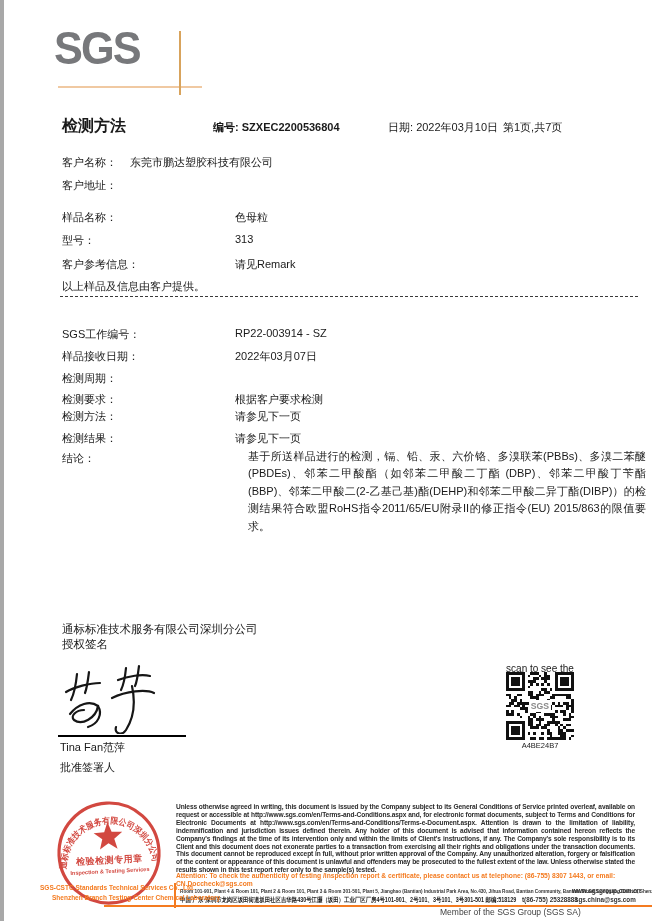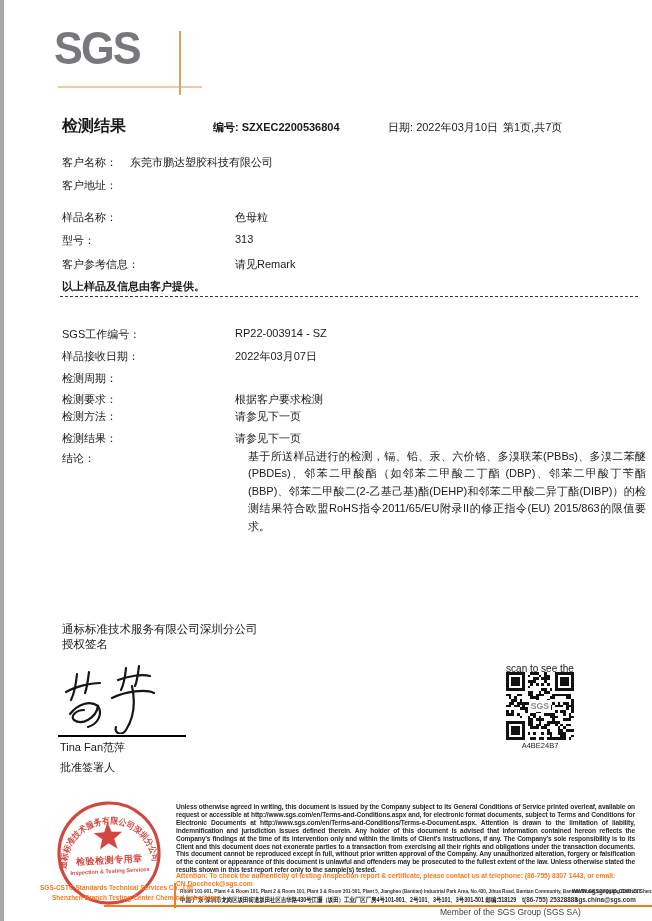--- a/index.html
+++ b/index.html
@@ -22,21 +22,21 @@
   .hno{left:213px;font-weight:bold;}
   .hdate{left:388px;}
   .hpage{left:503px;}
 
   .lbl{font-size:11px;}
   .val{font-size:11px;}
   .row-l{left:62px;}
   .row-v1{left:130px;}
   .row-v2{left:235px;}
 
-  .note{left:62px;top:279px;font-size:11px;font-weight:bold;}
+  .note{left:62px;top:279px;font-size:11px;}
   .dashsep{left:60px;top:296px;width:580px;height:1px;
     background:repeating-linear-gradient(90deg,#3a3a3a 0 3px,transparent 3px 5px);}
 
   .conc-text{left:248px;top:448px;width:398px;font-size:11px;line-height:17.4px;text-align:justify;}
 
   .sig-company{left:62px;top:622px;font-size:11.5px;line-height:15px;}
   .sig-line{left:58px;top:735px;width:128px;border-top:2px solid #000;}
   .sig-name{left:60px;top:740px;font-size:11px;}
   .sig-role{left:60px;top:760px;font-size:11px;}
 
@@ -67,21 +67,21 @@
 </head>
 <body>
 
 <div class="page">
   <div class="edge-strip"></div>
 
   <div class="abs logo-text">SGS</div>
   <div class="abs logo-hline"></div>
   <div class="abs logo-vline"></div>
 
-  <div class="abs title">检测结果</div>
+  <div class="abs title">检测方法</div>
   <div class="abs hmeta hno"><span>编号:</span> <b>SZXEC2200536804</b></div>
   <div class="abs hmeta hdate"><span>日期:</span> <span>2022年03月10日</span></div>
   <div class="abs hmeta hpage">第1页,共7页</div>
 
   <div class="abs lbl row-l" style="top:155px">客户名称：</div>
   <div class="abs val row-v1" style="top:155px">东莞市鹏达塑胶科技有限公司</div>
   <div class="abs lbl row-l" style="top:178px">客户地址：</div>
 
   <div class="abs lbl row-l" style="top:210px">样品名称：</div>
   <div class="abs val row-v2" style="top:210px">色母粒</div>

